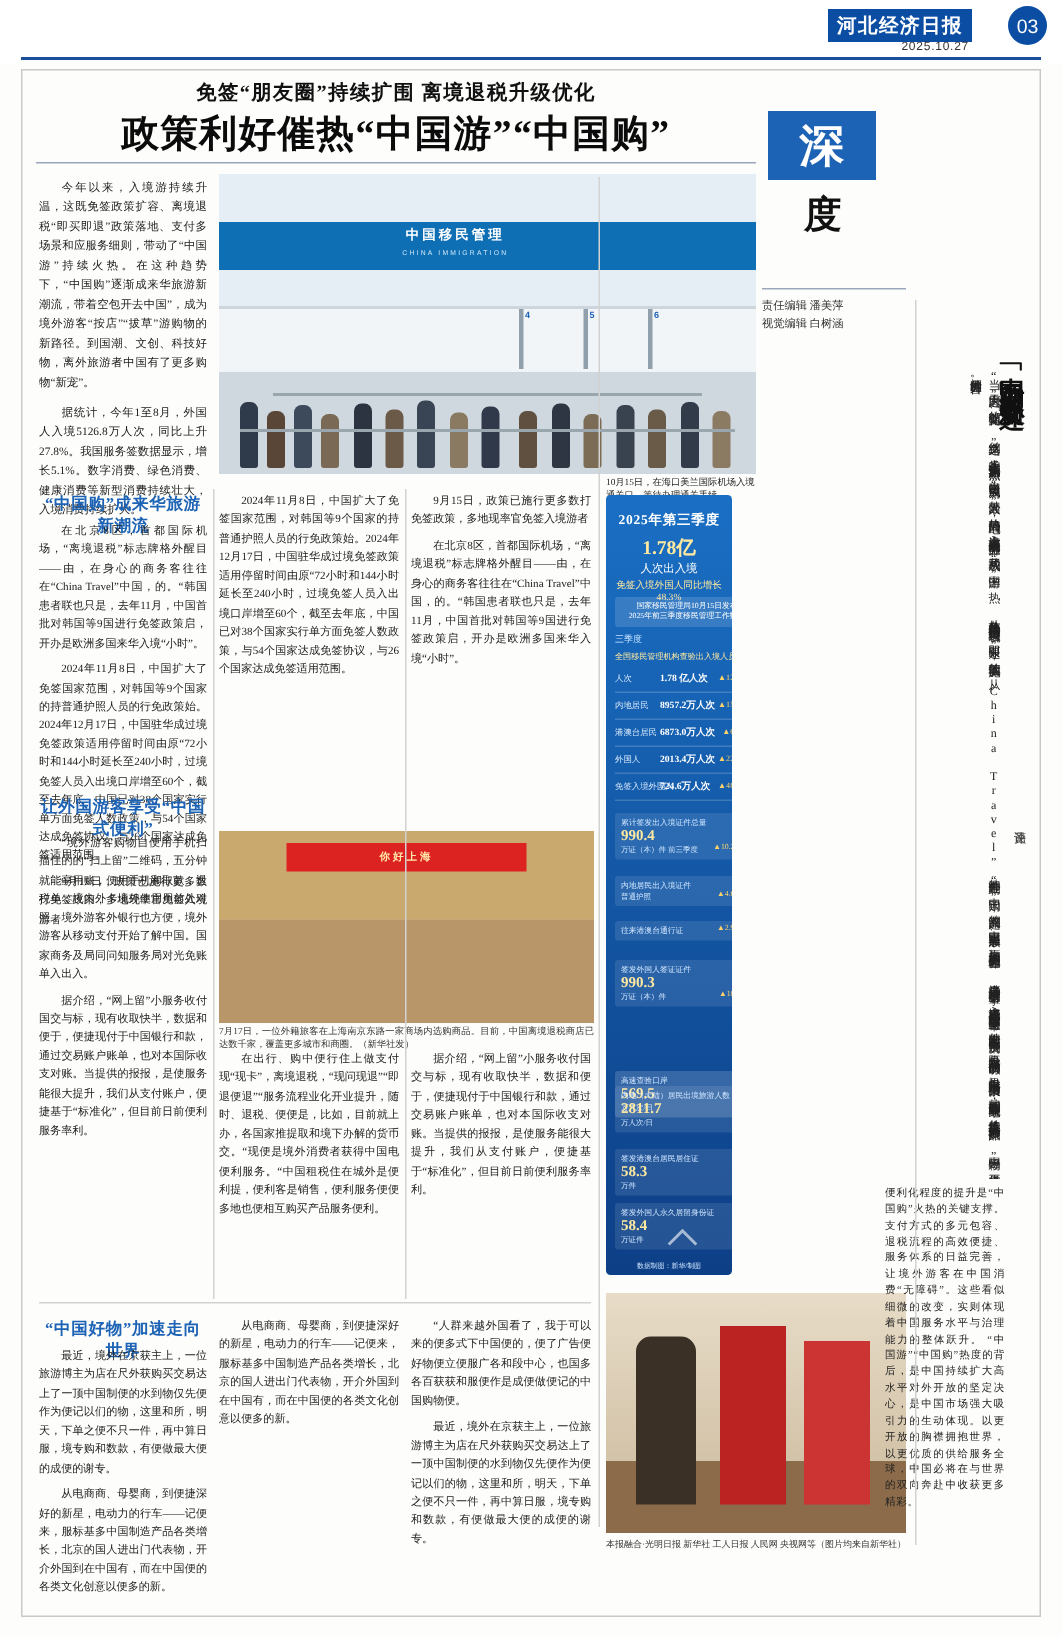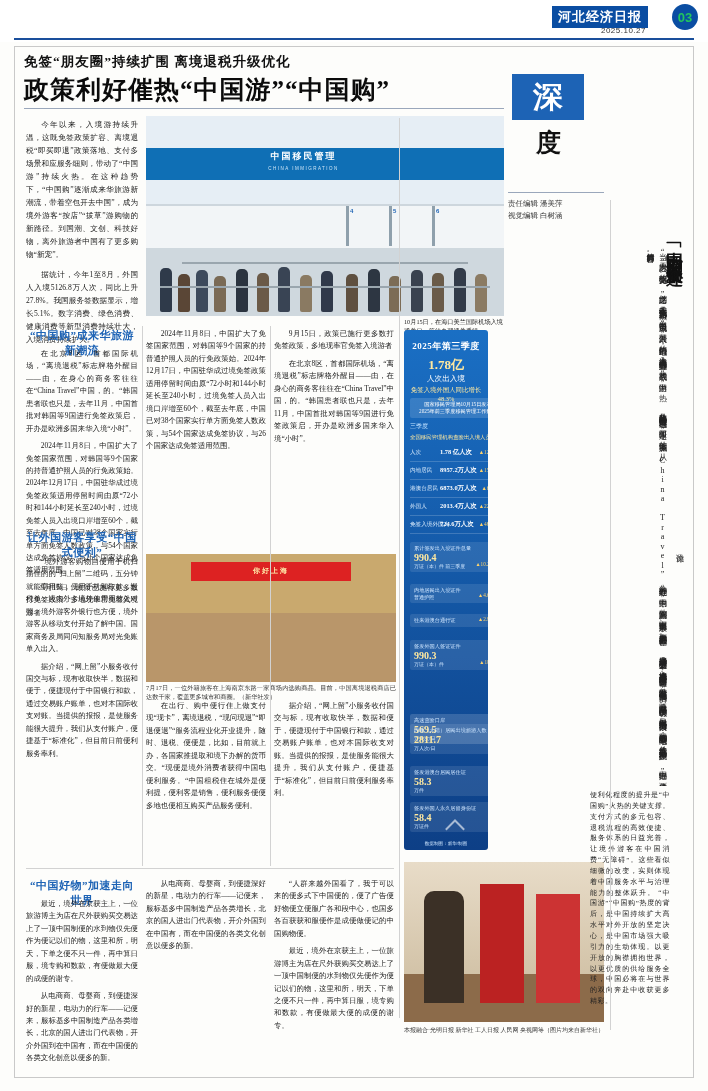--- a/index.html
+++ b/index.html
@@ -33,37 +33,37 @@
     white-space:nowrap;
   }
   .mh-date{
     position:absolute;right:62px;top:26px;
     font-family:"Liberation Sans", sans-serif;
     font-size:8px;color:#333;letter-spacing:.5px;
   }
   .mh-page{
     position:absolute;right:10px;top:4px;
     width:26px;height:26px;border-radius:50%;
-    background:#0a4da2;color:#22c55e;
+    background:#0a4da2;color:#ffffff;
     font-family:"Liberation Sans", sans-serif;
-    font-size:13px;font-weight:bold;
+    font-size:13px;font-weight:normal;
     display:flex;align-items:center;justify-content:center;
   }
 
   
   .frame{
     position:absolute;left:14px;top:46px;width:680px;height:1032px;
     border:1px solid #c9c9c9;
     box-sizing:border-box;
   }
 
   
   .hl-wrap{
     position:absolute;left:24px;top:54px;width:480px;
-    text-align:left;
+    text-align:center;
   }
   .hl-kicker{
     font-size:13.5px;font-weight:bold;color:#111;
     letter-spacing:1px;line-height:1.2;
     font-family:"Liberation Serif", serif;
   }
   .hl-main{
     margin-top:6px;
     font-size:25px;font-weight:bold;color:#0b0b0b;
     letter-spacing:1px;line-height:1.15;

